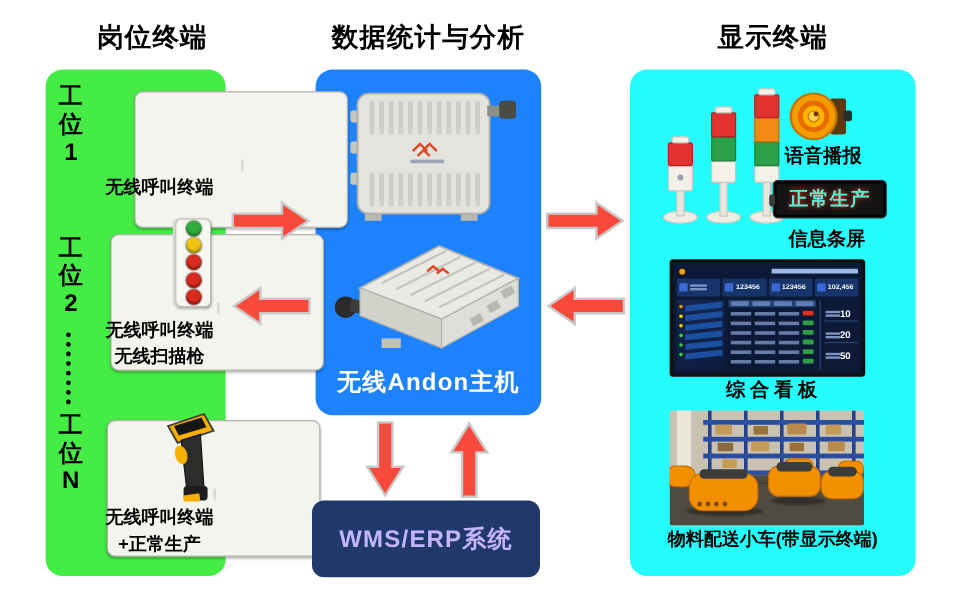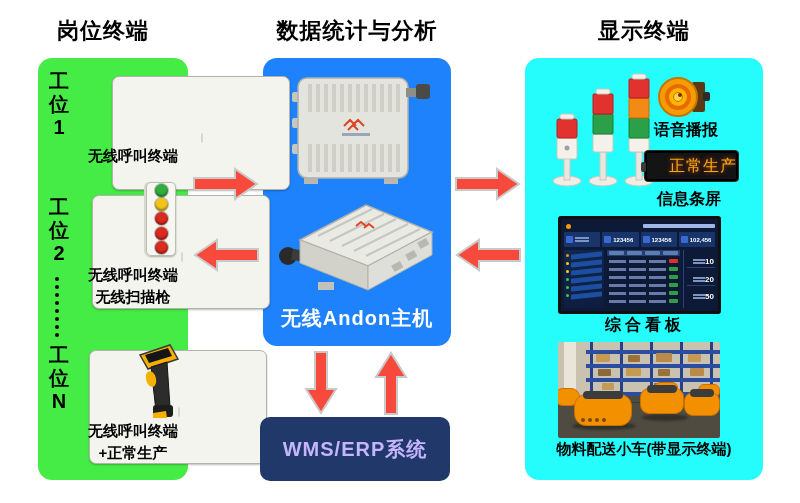--- a/index.html
+++ b/index.html
@@ -69,22 +69,22 @@
 
   
   .ledbar {
     position:absolute; left:644px; top:150px; width:95px; height:32px;
     background:#141414; border-radius:4px; border:1px solid #2c2c2c;
     display:flex; align-items:center; justify-content:center;
     box-shadow:inset 0 0 0 2px #000;
   }
   .ledbar:before { content:""; position:absolute; left:-4px; top:11px; width:5px; height:10px;
                    background:#3a3a3a; border-radius:2px; }
-  .ledbar span { color:#eab308; font-weight:normal; font-size:16px; letter-spacing:1px;
-                 text-shadow:0 0 4px rgba(255,70,30,.9); font-family:"DejaVu Sans",sans-serif;padding-left:23px; }
+  .ledbar span { color:#5eead4; font-weight:bold; font-size:16px; letter-spacing:1px;
+                 text-shadow:0 0 4px rgba(255,70,30,.9); font-family:"DejaVu Sans",sans-serif; }
 
   
   .board {
     position:absolute; left:558px; top:216px; width:163px; height:98px;
     background:#0c1a38; border:3px solid #101010; border-radius:3px;
     display:flex; flex-direction:column; padding:3px; overflow:hidden;
   }
   .bd-top { height:8px; display:flex; align-items:center; justify-content:space-between; margin-bottom:2px; }
   .bd-logo { width:5px; height:5px; border-radius:50%; background:#f59a00; margin-left:2px; }
   .bd-titlebar { width:72px; height:4px; background:#9fb8e8; border-radius:1px; }
@@ -104,21 +104,21 @@
   .bd-mid { flex:1; display:flex; flex-direction:column; gap:2px; }
   .bd-thead { height:6px; background:#22406f; border-radius:1px; display:flex; gap:3px; padding:1px 2px; }
   .bd-thead i { flex:1; background:#5f7db2; display:block; border-radius:1px; }
   .bd-trow { height:6px; display:flex; align-items:center; gap:3px; padding:0 2px; }
   .bd-trow i { flex:1; height:3px; background:#7d93c0; display:block; opacity:.8; }
   .bd-trow .chip { flex:none; width:9px; height:4px; border-radius:1px; }
   .chip-red { background:#e03020; }
   .chip-green { background:#2f9e44; }
   .bd-right { width:32px; border-left:1px solid #2a4472; padding-left:3px;
               display:flex; flex-direction:column; justify-content:space-evenly; }
-  .bd-stat { display:flex; align-items:center; justify-content:flex-end;
+  .bd-stat { display:flex; align-items:center; justify-content:flex-start;
              border-bottom:1px solid #2a4472; padding:1px 1px; }
   .bd-stat:last-child { border-bottom:none; }
   .bd-stat .sb { display:flex; flex-direction:column; gap:1px; }
   .bd-stat .sb i { width:12px; height:2px; background:#7d93c0; display:block; }
   .bd-stat .num { color:#fff; font-size:8px; font-weight:bold; }
 
   
   .agv {
     position:absolute; left:558px; top:342px; width:162px; height:96px;
     background:#c9c2b0; border-radius:2px; overflow:hidden;
@@ -133,21 +133,21 @@
   .robot .pad { position:absolute; left:15%; top:-4px; width:70%; height:8px; background:#3c3c3c; border-radius:4px; }
   .robot .dots { position:absolute; left:10%; bottom:3px; display:flex; gap:3px; }
   .robot .dots i { width:4px; height:4px; background:#7a4a00; border-radius:50%; display:block; }
   .shadow { position:absolute; background:rgba(0,0,0,.35); border-radius:50%; filter:blur(1px); }
 
   svg { position:absolute; overflow:visible; }
 </style>
 </head>
 <body>
 
-<div class="col-title" style="left:28px; width:150px;">岗位终端</div>
+<div class="col-title" style="left:52px; width:150px;">岗位终端</div>
 <div class="col-title" style="left:263px; width:188px;">数据统计与分析</div>
 <div class="col-title" style="left:525px; width:238px;">显示终端</div>
 
 <div class="panel panel-green"></div>
 <div class="panel panel-blue"></div>
 <div class="panel panel-cyan"></div>
 
 <div class="station-label" style="left:46px; top:70px;">
   <div>工</div>
   <div>位</div>

